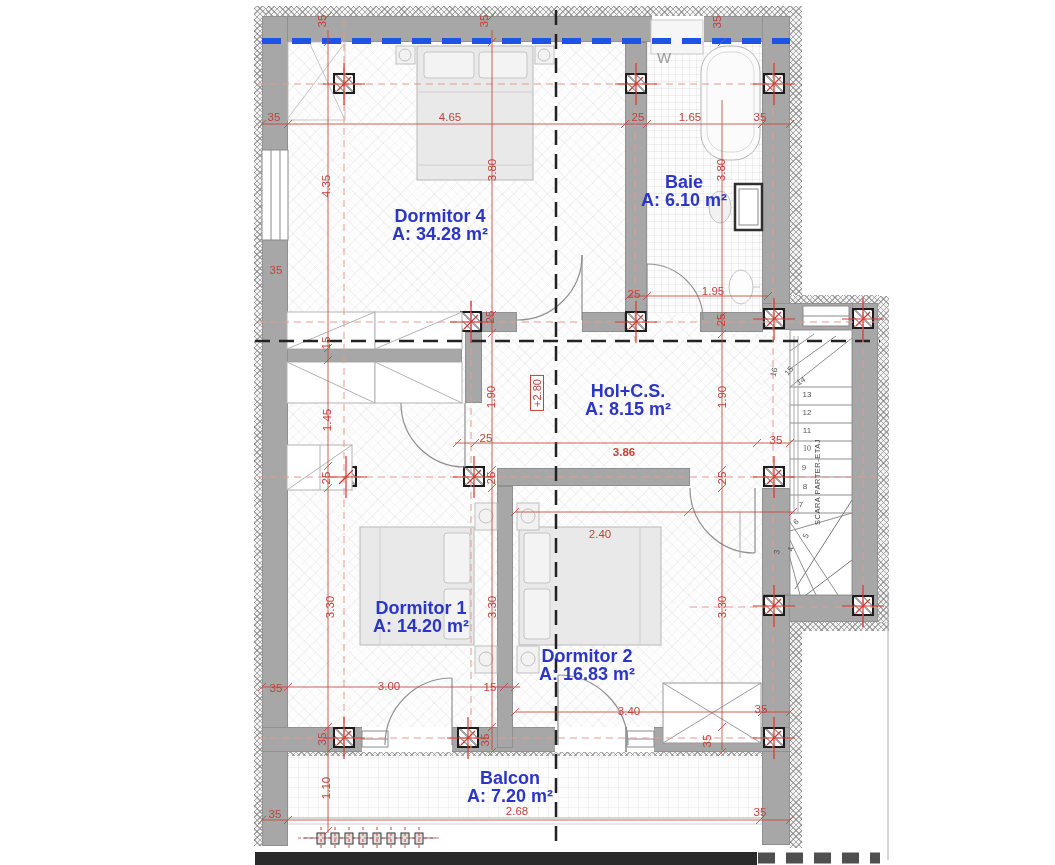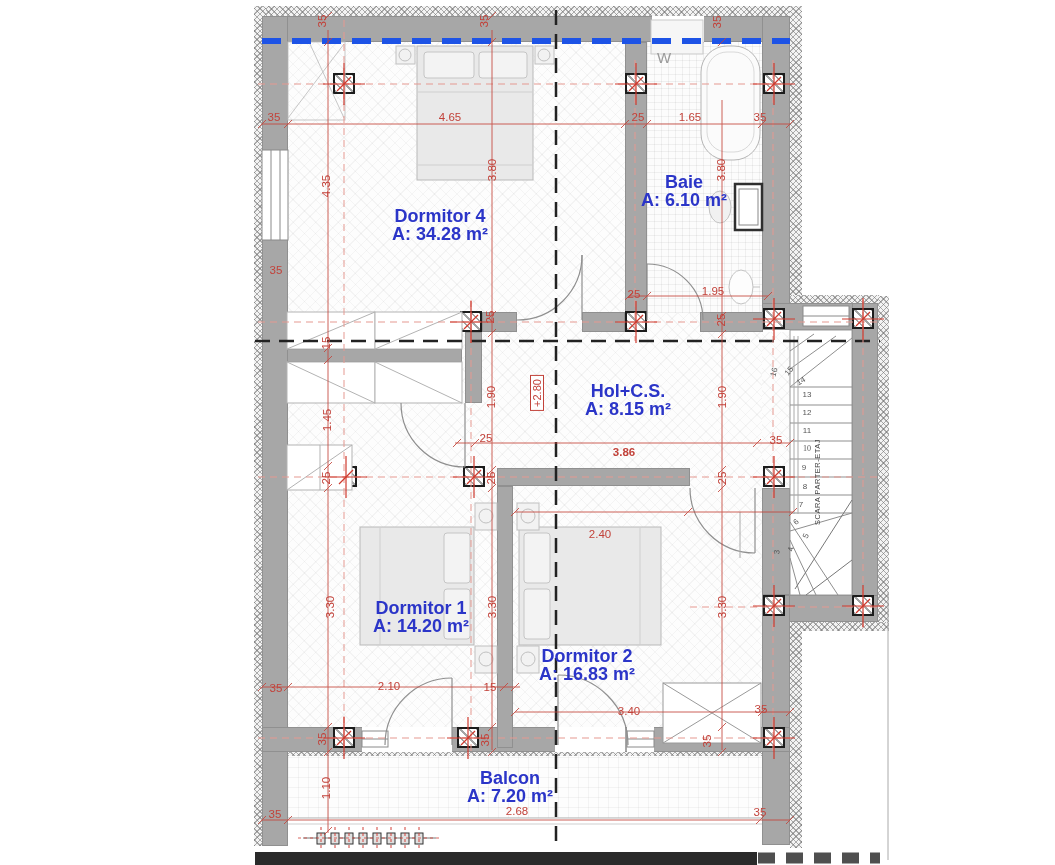--- a/index.html
+++ b/index.html
@@ -391,21 +391,21 @@
       <div class="lbl dim" style="left: 624px; top: 452px; transform: translate(-50%, -50%); font-weight: bold;">3.86</div>
       <div class="lbl dim" style="left: 776px; top: 440px; transform: translate(-50%, -50%);">35</div>
       <div class="lbl dim" style="left: 326px; top: 478px; transform: translate(-50%, -50%) rotate(-90deg);">25</div>
       <div class="lbl dim" style="left: 491px; top: 478px; transform: translate(-50%, -50%) rotate(-90deg);">25</div>
       <div class="lbl dim" style="left: 722px; top: 478px; transform: translate(-50%, -50%) rotate(-90deg);">25</div>
       <div class="lbl dim" style="left: 600px; top: 534px; transform: translate(-50%, -50%);">2.40</div>
       <div class="lbl dim" style="left: 330px; top: 607px; transform: translate(-50%, -50%) rotate(-90deg);">3.30</div>
       <div class="lbl dim" style="left: 492px; top: 607px; transform: translate(-50%, -50%) rotate(-90deg);">3.30</div>
       <div class="lbl dim" style="left: 722px; top: 607px; transform: translate(-50%, -50%) rotate(-90deg);">3.30</div>
       <div class="lbl dim" style="left: 276px; top: 688px; transform: translate(-50%, -50%);">35</div>
-      <div class="lbl dim" style="left: 389px; top: 686px; transform: translate(-50%, -50%);">2.10</div>
+      <div class="lbl dim" style="left: 389px; top: 686px; transform: translate(-50%, -50%);">3.00</div>
       <div class="lbl dim" style="left: 490px; top: 687px; transform: translate(-50%, -50%);">15</div>
       <div class="lbl dim" style="left: 629px; top: 711px; transform: translate(-50%, -50%);">3.40</div>
       <div class="lbl dim" style="left: 761px; top: 709px; transform: translate(-50%, -50%);">35</div>
       <div class="lbl dim" style="left: 322px; top: 739px; transform: translate(-50%, -50%) rotate(-90deg);">35</div>
       <div class="lbl dim" style="left: 485px; top: 740px; transform: translate(-50%, -50%) rotate(-90deg);">35</div>
       <div class="lbl dim" style="left: 707px; top: 741px; transform: translate(-50%, -50%) rotate(-90deg);">35</div>
       <div class="lbl dim" style="left: 326px; top: 788px; transform: translate(-50%, -50%) rotate(-90deg);">1.10</div>
       <div class="lbl dim" style="left: 275px; top: 814px; transform: translate(-50%, -50%);">35</div>
       <div class="lbl dim" style="left: 517px; top: 811px; transform: translate(-50%, -50%);">2.68</div>
       <div class="lbl dim" style="left: 760px; top: 812px; transform: translate(-50%, -50%);">35</div>

